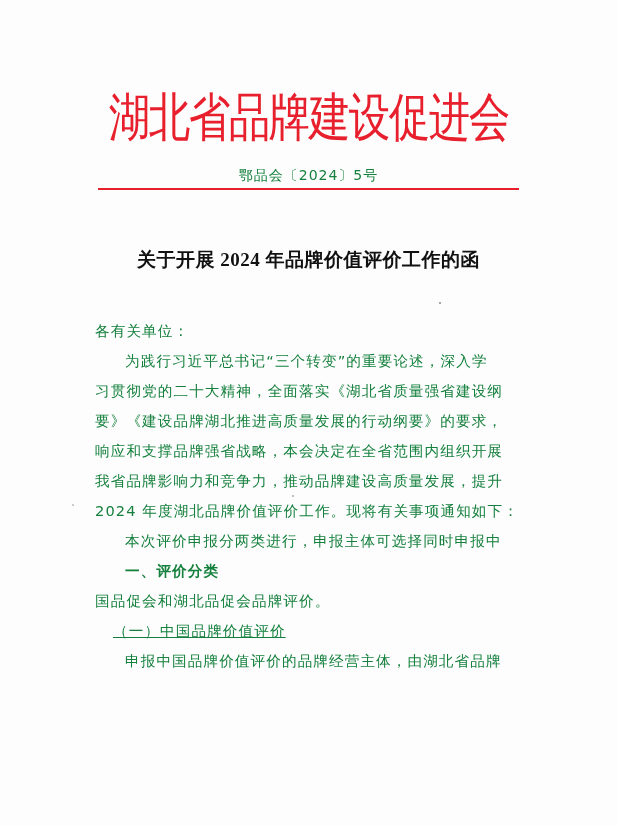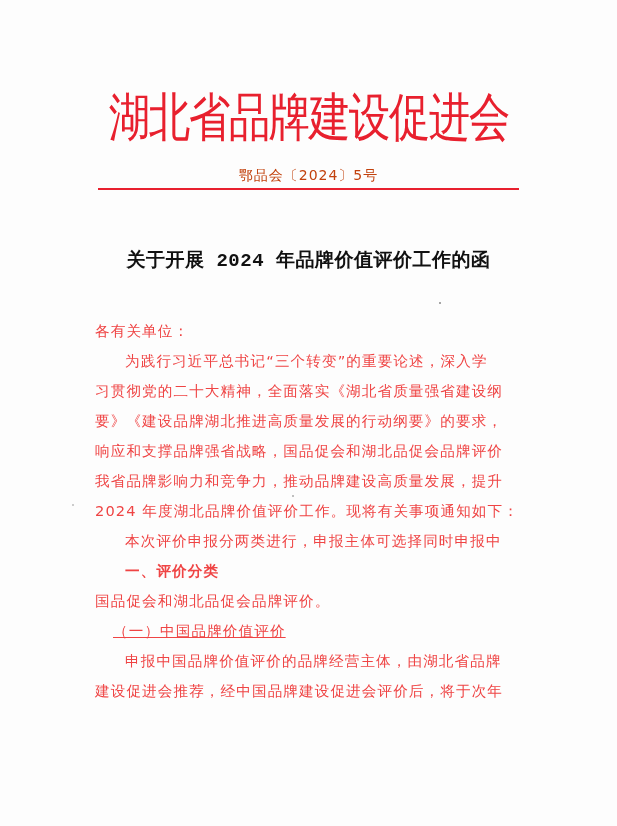--- a/index.html
+++ b/index.html
@@ -9,33 +9,33 @@
   }
   .page { position: absolute; left: 0; top: 0; width: 617px; height: 826px; background: #fdfdfd; }
   .org-title {
     position: absolute; left: 0; top: 82px; width: 617px; text-align: center;
     color: #e8202e; font-family: "DejaVu Sans", "Liberation Sans", sans-serif;
     font-size: 52px; line-height: 70px; letter-spacing: -2px;
     transform: scaleX(0.80); transform-origin: 310px 0;
   }
   .doc-number {
     position: absolute; left: 0; top: 167px; width: 617px; text-align: center;
-    font-family: "DejaVu Sans", "Liberation Sans", sans-serif; font-size: 14px; color: #c2410c;
+    font-family: "DejaVu Sans", "Liberation Sans", sans-serif; font-size: 14px; color: #15803d;
     letter-spacing: 1px;
   }
   .red-rule { position: absolute; left: 98px; top: 188px; width: 421px; height: 2px; background: #e8202e; }
   .letter-title {
     position: absolute; left: 0; top: 247px; width: 617px; text-align: center;
-    font-family: Liberation Mono, monospace; font-weight: bold;
+    font-family: Liberation Serif, serif; font-weight: bold;
     font-size: 19px; color: #111; letter-spacing: 0.5px;
   }
   .body-text {
     position: absolute; left: 109px; top: 316px; width: 410px;
     font-family: "DejaVu Sans", "Liberation Sans", sans-serif; font-size: 14.6px;
-    line-height: 30px; color: #ef4444; letter-spacing: 1.1px;
+    line-height: 30px; color: #15803d; letter-spacing: 1.1px;
   }
   .line { white-space: nowrap; height: 30px; }
   .indent { padding-left: 30px; }
   .heading { font-weight: bold; padding-left: 30px; }
   .subheading { padding-left: 18px; text-decoration: underline; }
   .speck { position: absolute; width: 2px; height: 2px; background: #888; border-radius: 1px; }
 </style>
 </head>
 <body>
 
@@ -44,27 +44,26 @@
   <div class="doc-number">鄂品会〔2024〕5号</div>
   <div class="red-rule"></div>
 
   <div class="letter-title">关于开展 2024 年品牌价值评价工作的函</div>
 
   <div class="body-text">
     <div class="line" style="margin-left:-14px">各有关单位：</div>
     <div class="line indent" style="margin-left:-14px">为践行习近平总书记“三个转变”的重要论述，深入学</div>
     <div class="line" style="margin-left:-14px">习贯彻党的二十大精神，全面落实《湖北省质量强省建设纲</div>
     <div class="line" style="margin-left:-14px">要》《建设品牌湖北推进高质量发展的行动纲要》的要求，</div>
-    <div class="line" style="margin-left:-14px">响应和支撑品牌强省战略，国品促会和湖北品促会品牌评价</div>
+    <div class="line" style="margin-left:-14px">响应和支撑品牌强省战略，本会决定在全省范围内组织开展</div>
     <div class="line" style="margin-left:-14px">我省品牌影响力和竞争力，推动品牌建设高质量发展，提升</div>
     <div class="line" style="margin-left:-14px">2024 年度湖北品牌价值评价工作。现将有关事项通知如下：</div>
     <div class="line indent" style="margin-left:-14px">本次评价申报分两类进行，申报主体可选择同时申报中</div>
     <div class="line heading" style="margin-left:-14px">一、评价分类</div>
     <div class="line" style="margin-left:-14px">国品促会和湖北品促会品牌评价。</div>
     <div class="line subheading" style="margin-left:-14px">（一）中国品牌价值评价</div>
     <div class="line indent" style="margin-left:-14px">申报中国品牌价值评价的品牌经营主体，由湖北省品牌</div>
-    <div class="line" style="margin-left:-14px">建设促进会推荐，经中国品牌建设促进会评价后，将于次年</div>
   </div>
 
   <div class="speck" style="left:439px;top:302px"></div>
   <div class="speck" style="left:292px;top:495px;background:#aaa"></div>
   <div class="speck" style="left:72px;top:504px;background:#bbb"></div>
 </div>
 
 </body></html>

